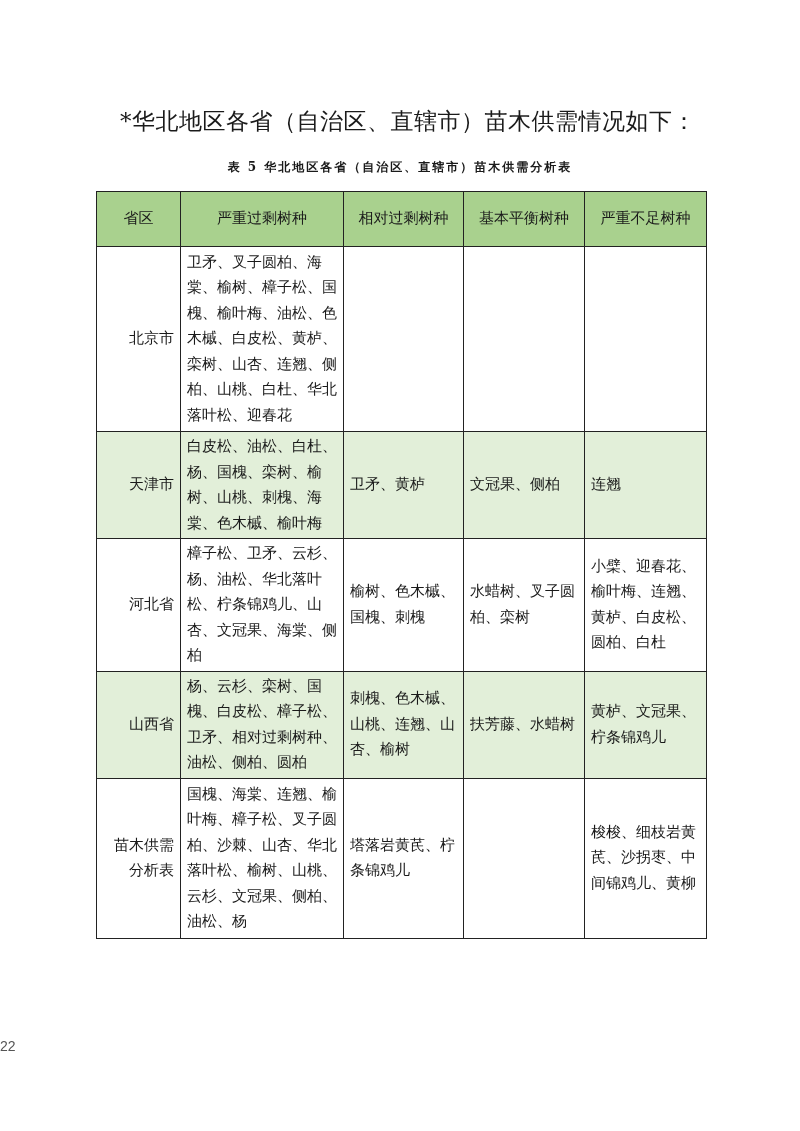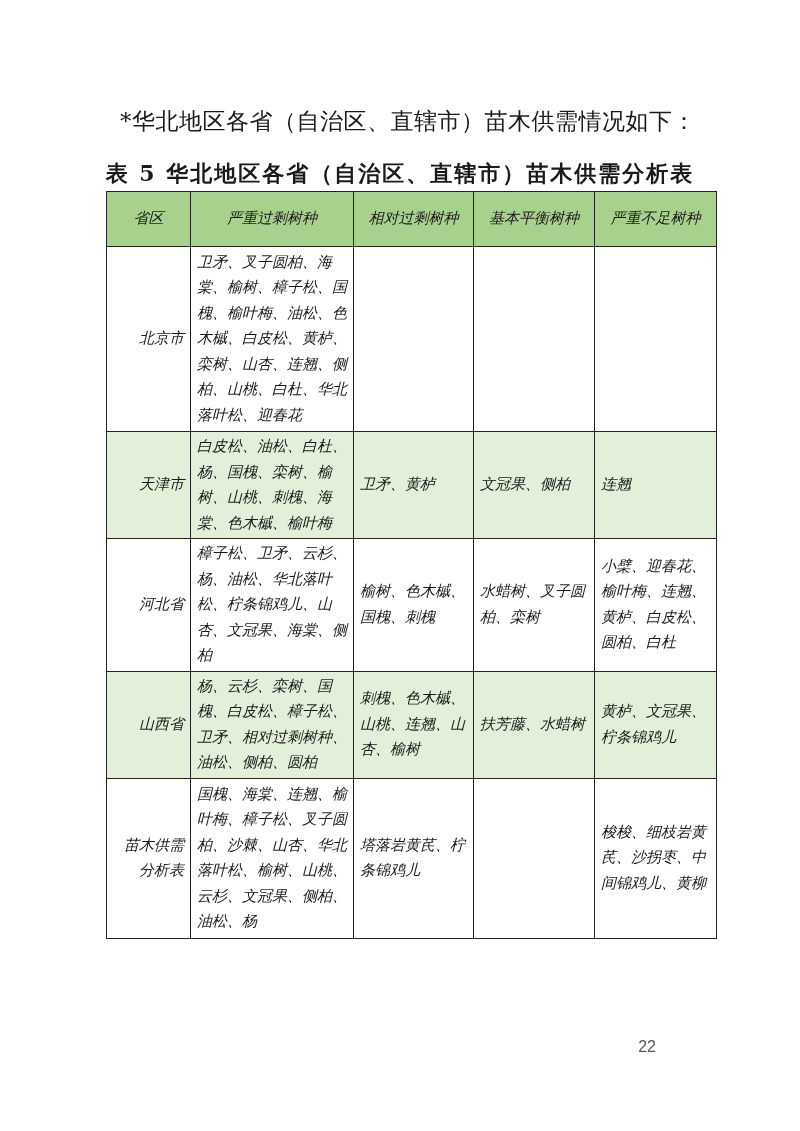--- a/index.html
+++ b/index.html
@@ -1,28 +1,28 @@
 <!DOCTYPE html>
 <html><head>
   <meta charset="utf-8">
   <style>
     html, body { margin: 0; padding: 0; background: #ffffff; }
     body { width: 800px; height: 1131px; position: relative; overflow: hidden;
       font-family: "DejaVu Serif", "Liberation Serif", serif; color: #1a1a1a; }
     .intro { position: absolute; left: 120px; top: 106px; font-size: 23px; letter-spacing: 0.5px; }
     .caption { position: absolute; left: 0; width: 800px; top: 159px; text-align: center;
-      font-size: 22px; letter-spacing: 2px; font-weight: 600; }
-    table.supply { position: absolute; left: 106px; top: 191px; border-collapse: collapse;
-      table-layout: fixed; width: 610px; font-size: 15px; line-height: 25.5px; font-style: italic; }
+      font-size: 12px; letter-spacing: 2px; font-weight: 600; }
+    table.supply { position: absolute; left: 96px; top: 191px; border-collapse: collapse;
+      table-layout: fixed; width: 610px; font-size: 15px; line-height: 25.5px; }
     table.supply td, table.supply th { border: 1px solid #222; vertical-align: middle; padding: 2px 6px; }
     table.supply th { background: #a9d18e; font-weight: normal; height: 50px; text-align: center; font-size: 15px; }
     table.supply td.prov { text-align: right; }
     tr.shade td { background: #e2efd9; margin-left: 36px; }
-    .page-num { position: absolute; left: 0; width: 656px; top: 1038px; text-align: right;
-      font-family: "Liberation Sans", sans-serif; font-size: 16px; color: #555; }
+    .page-num { position: absolute; left: 0; width: 656px; top: 1038px; text-align: left;
+      font-family: "Liberation Sans", sans-serif; font-size: 14px; color: #555; }
   </style>
 </head>
 <body>
 
 <div class="intro">*华北地区各省（自治区、直辖市）苗木供需情况如下：</div>
 <div class="caption">表 5  华北地区各省（自治区、直辖市）苗木供需分析表</div>
 
 <table class="supply">
   <colgroup>
     <col style="width:84px">

